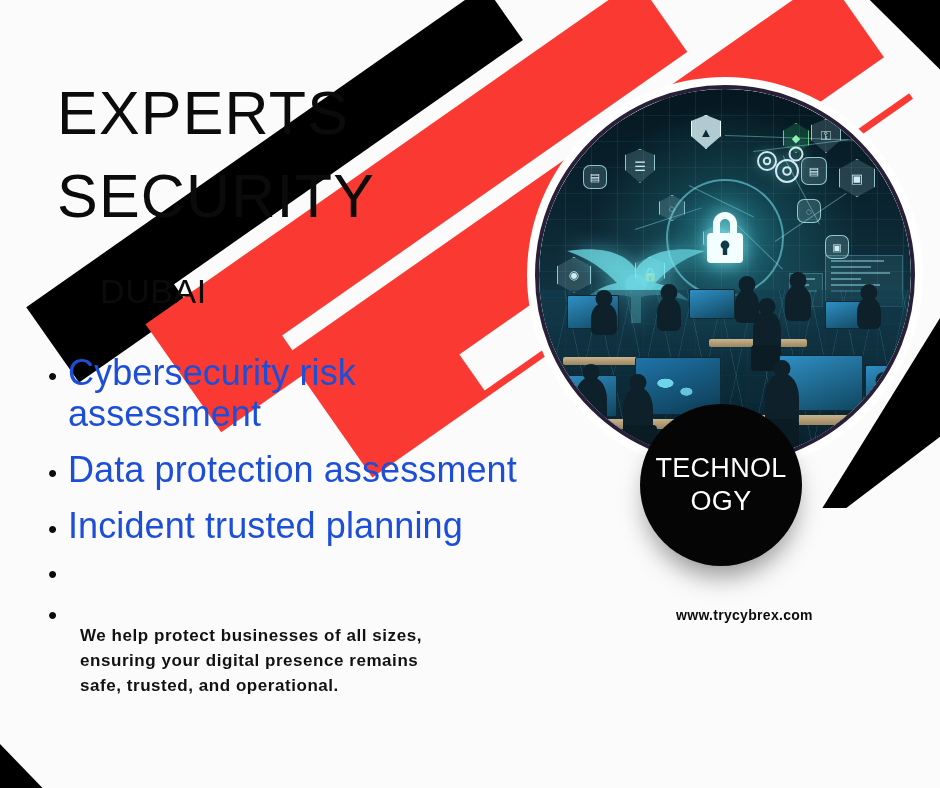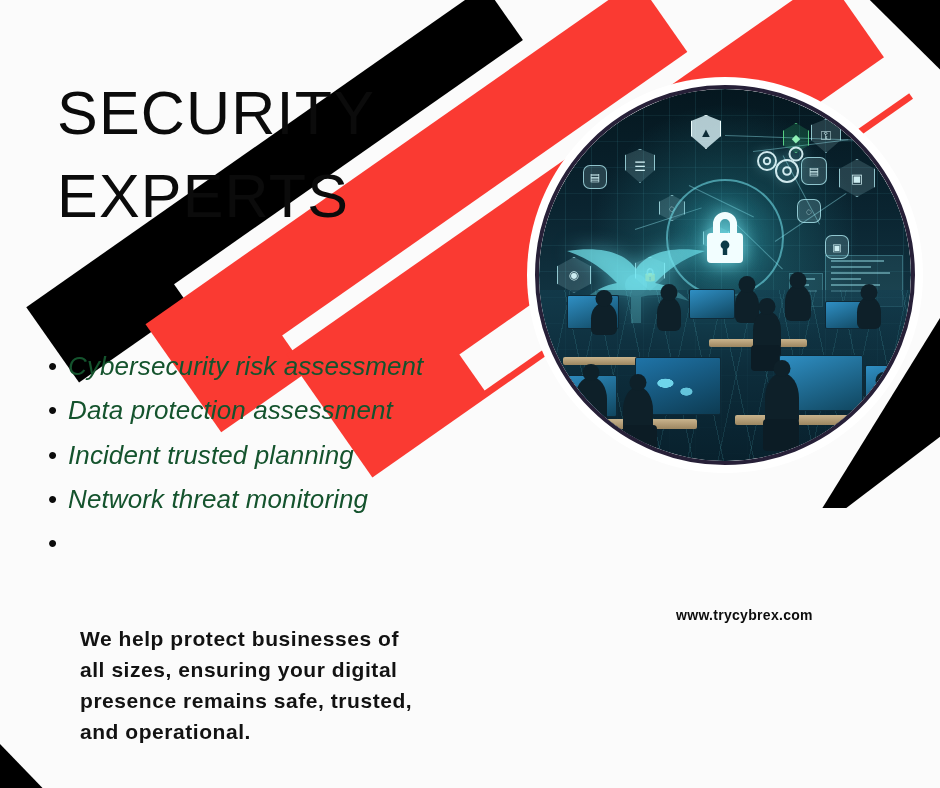--- a/index.html
+++ b/index.html
@@ -129,34 +129,33 @@
     margin-bottom:14.5px;
   }
   .bullet-dot{
     width:20px;
     flex:0 0 20px;
     font-size:26px;
     line-height:1;
     color:#0b0b0b;
   }
   .bullet-text{
-    font-size:26px;
+    font-size:36px;
     font-weight:400;
-    color:#14532d;
+    color:#1d4ed8;
     letter-spacing:0.1px;
     line-height:1.15;
-    font-style:italic;
   }
 
   .blurb{
     position:absolute;
     left:80px;
     top:623px;
     width:345px;
-    font-size:21px;
+    font-size:17px;
     font-weight:700;
     line-height:1.48;
     letter-spacing:0.55px;
     color:#121212;
   }
 
   .website{
     position:absolute;
     left:676px;
     top:607px;
@@ -371,41 +370,41 @@
     <div class="mr-corner-black"></div>
     <div class="mr-corner-white"></div>
 
     <div class="bl-black-1"></div>
     <div class="bl-black-2"></div>
   </div>
 
   <div class="content">
 
     <div class="headline">
+      <span class="headline-line">EXPERTS</span>
       <span class="headline-line">SECURITY</span>
-      <span class="headline-line">EXPERTS</span>
     </div>
 
+    <div class="subheadline">DUBAI</div>
 
     <ul class="bullets">
       <li class="bullet">
         <span class="bullet-dot">•</span>
         <span class="bullet-text">Cybersecurity risk assessment</span>
       </li>
       <li class="bullet">
         <span class="bullet-dot">•</span>
         <span class="bullet-text">Data protection assessment</span>
       </li>
       <li class="bullet">
         <span class="bullet-dot">•</span>
         <span class="bullet-text">Incident trusted planning</span>
       </li>
       <li class="bullet">
         <span class="bullet-dot">•</span>
-        <span class="bullet-text">Network threat monitoring</span>
       </li>
       <li class="bullet">
         <span class="bullet-dot">•</span>
       </li>
     </ul>
 
     <p class="blurb">We help protect businesses of all sizes, ensuring your digital presence remains safe, trusted, and operational.</p>
   </div>
 
   <div class="website">www.trycybrex.com</div>
@@ -509,14 +508,17 @@
         <div class="person" style="left:226px;top:284px;width:34px;height:52px;"></div>
         <div class="person" style="left:330px;top:296px;width:30px;height:44px;"></div>
 
         <div class="chair" style="left:84px;top:336px;width:34px;height:30px;"></div>
         <div class="chair" style="left:224px;top:330px;width:36px;height:32px;"></div>
 
       </div>
     </div>
   </div>
 
+  <div class="badge">
+    <span class="badge-text">TECHNOLOGY</span>
+  </div>
 
 </div>
 
 </body></html>

